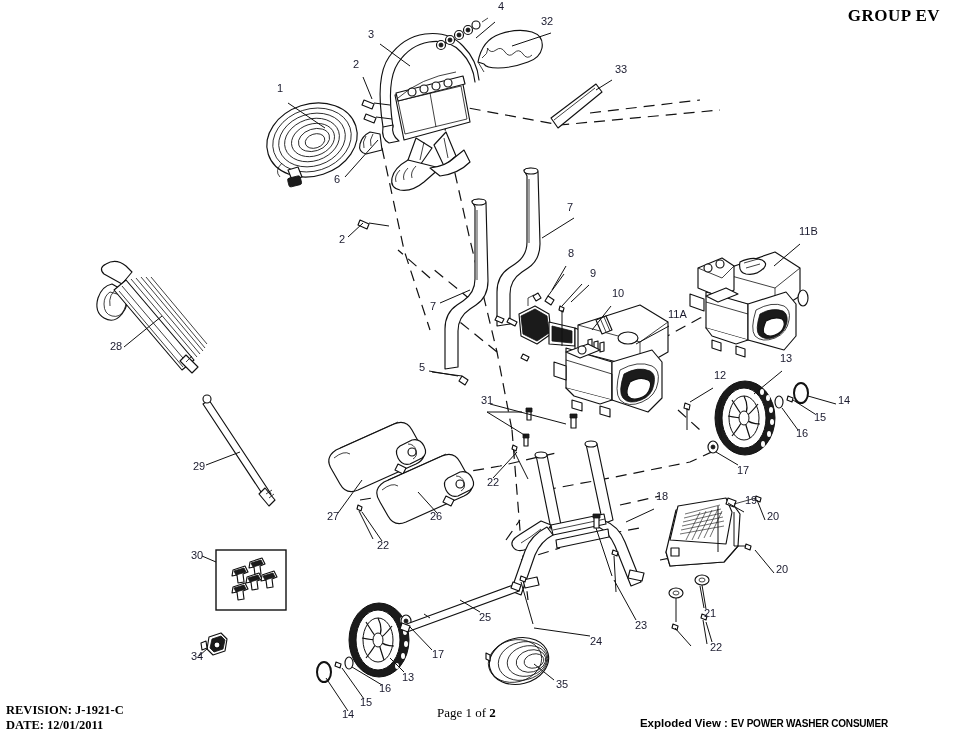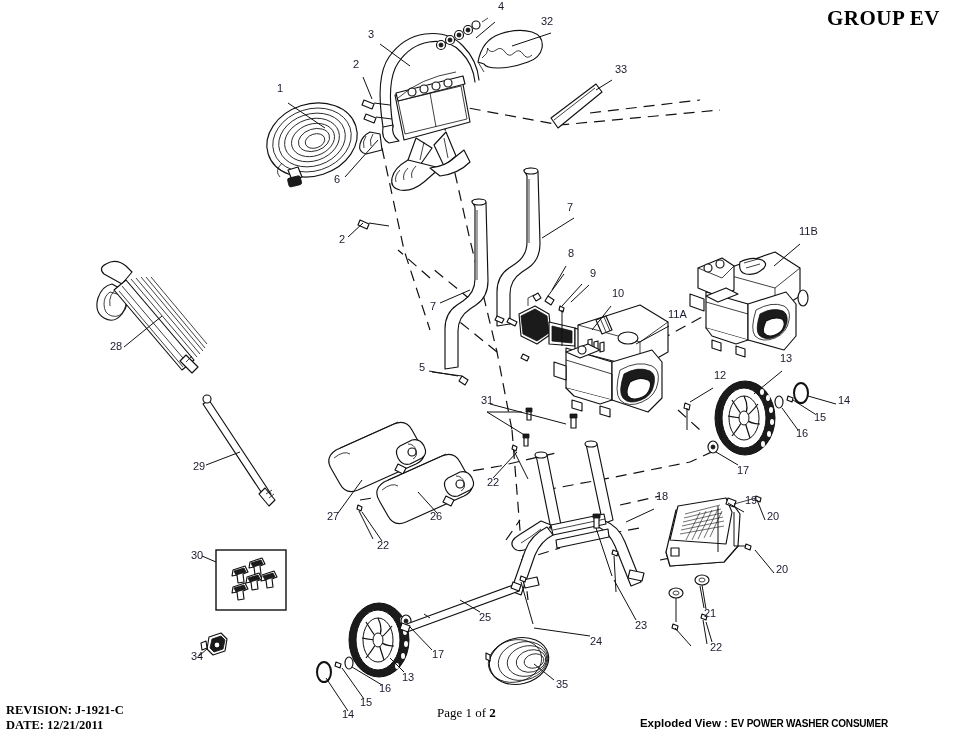--- a/index.html
+++ b/index.html
@@ -1,21 +1,21 @@
 <!DOCTYPE html>
 <html><head>
 <meta charset="utf-8">
 <style>
   html,body{margin:0;padding:0;background:#fff;}
   body{width:954px;height:739px;position:relative;overflow:hidden;
        font-family:"Liberation Serif",serif;color:#000;}
   .page{position:absolute;inset:0;background:#fff;}
   #diagram{position:absolute;left:0;top:0;width:954px;height:739px;}
   .grp-title{position:absolute;right:14px;top:6px;font-family:"Liberation Serif",serif;
-             font-weight:bold;font-size:21px;letter-spacing:.5px;}
+             font-weight:bold;font-size:17px;letter-spacing:.5px;}
   .footer-left{position:absolute;left:6px;bottom:6px;font-family:"Liberation Serif",serif;
                font-weight:bold;font-size:12.5px;line-height:15px;}
   .footer-center{position:absolute;left:437px;bottom:18px;font-family:"Liberation Serif",serif;
                  font-size:13px;}
   .footer-center b{font-weight:bold;}
   .footer-right{position:absolute;right:66px;bottom:8px;font-family:"Liberation Sans",sans-serif;
                 font-size:11.5px;font-weight:bold;line-height:15px;white-space:nowrap;}
   .footer-right .val{font-size:10px;letter-spacing:-.2px;}
   .lbl{font-family:"Liberation Sans",sans-serif;font-size:11px;fill:#1a1a2e;font-weight:400;}
   .ln{stroke:#111;stroke-width:1;fill:none;}
@@ -555,21 +555,21 @@
       <text class="lbl" x="481" y="404">31</text>
       <text class="lbl" x="541" y="25">32</text>
       <text class="lbl" x="615" y="73">33</text>
       <text class="lbl" x="191" y="660">34</text>
       <text class="lbl" x="556" y="688">35</text>
     </g>
   </svg>
 
   <div class="footer-left">
     <div>REVISION: J-1921-C</div>
-    <div>DATE: 12/21/2011</div>
+    <div>DATE: 12/01/2011</div>
   </div>
 
   <div class="footer-center">
     <span>Page 1 of</span>
     <b>2</b>
   </div>
 
   <div class="footer-right">
     <div>
       <span>Exploded View :</span>

